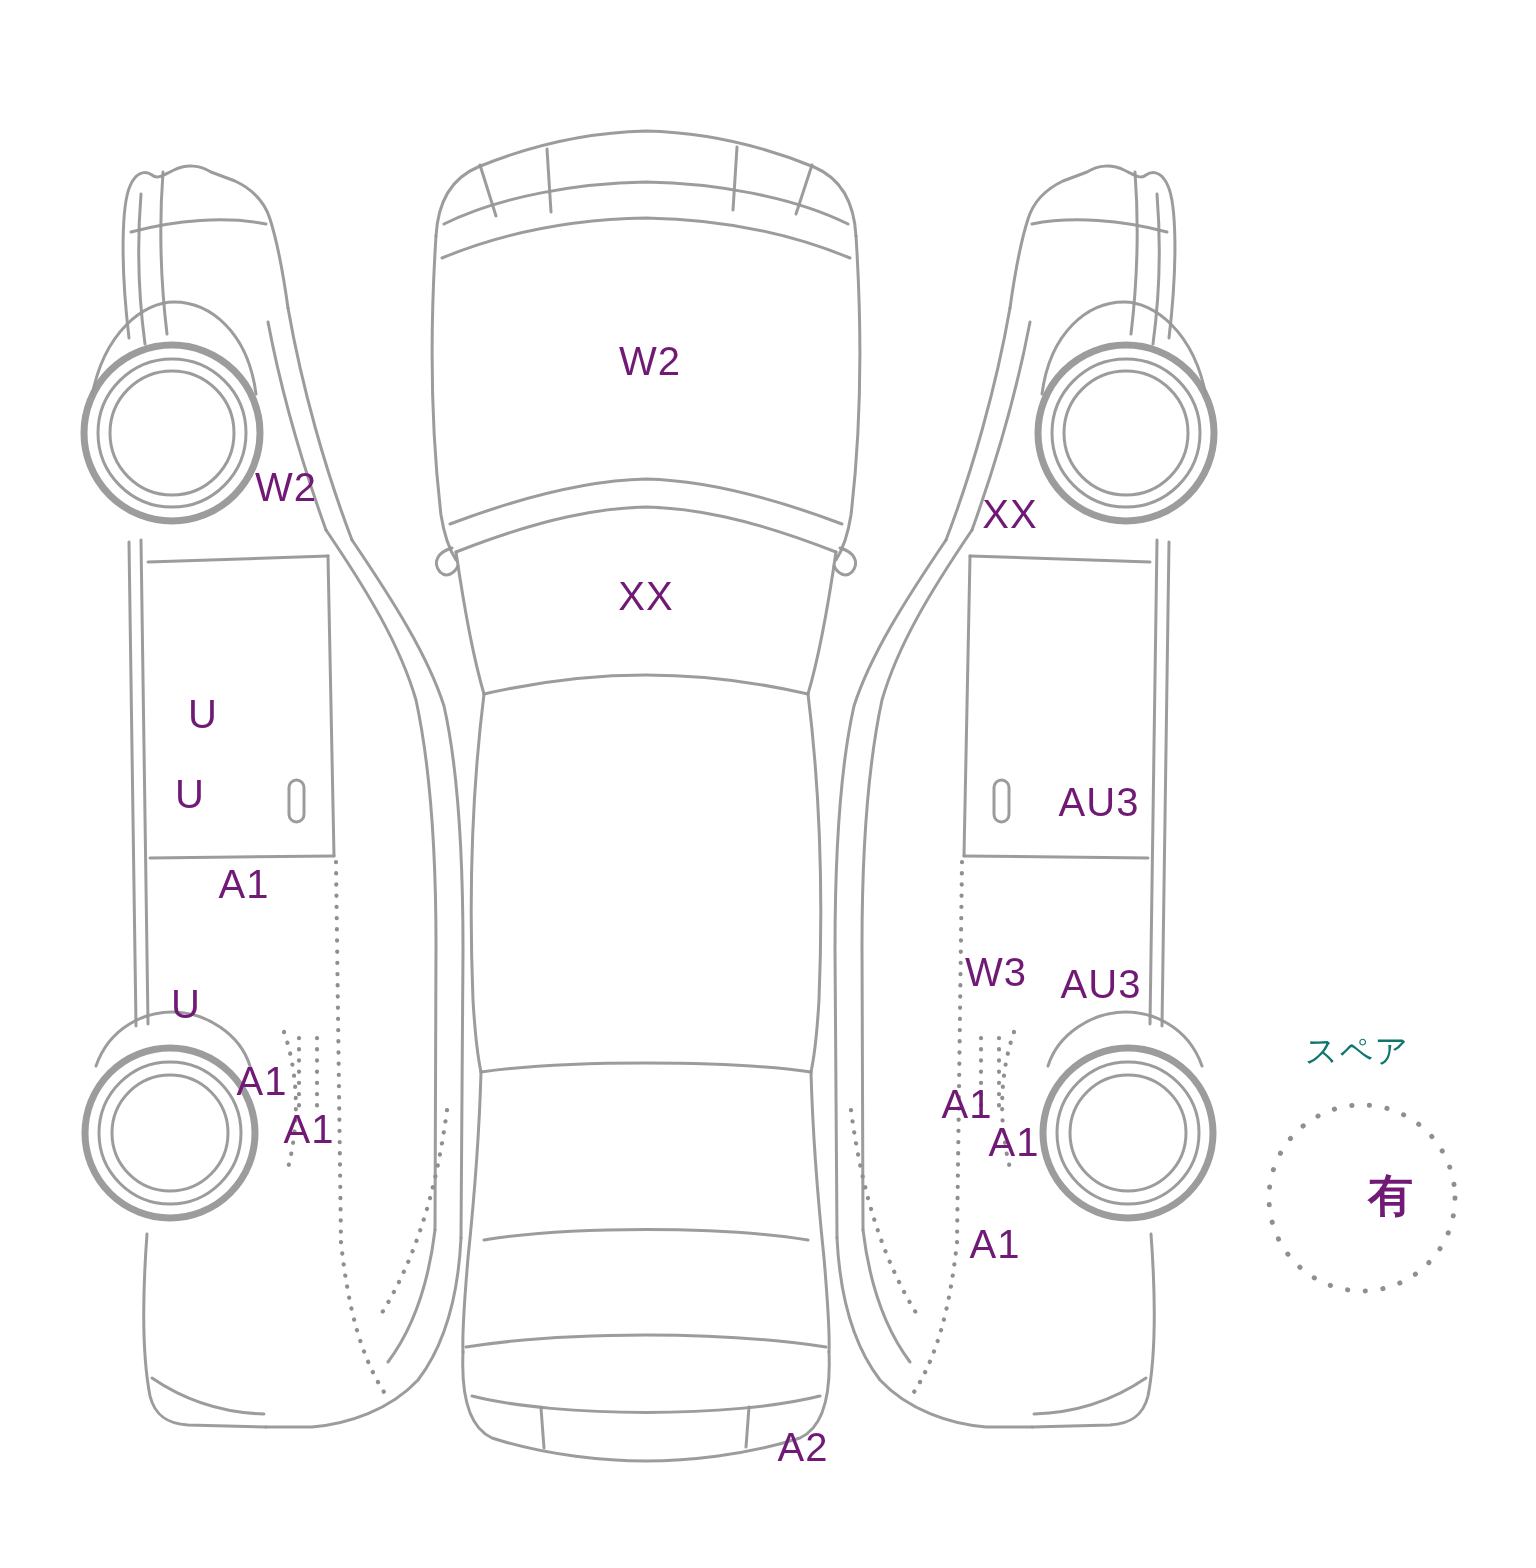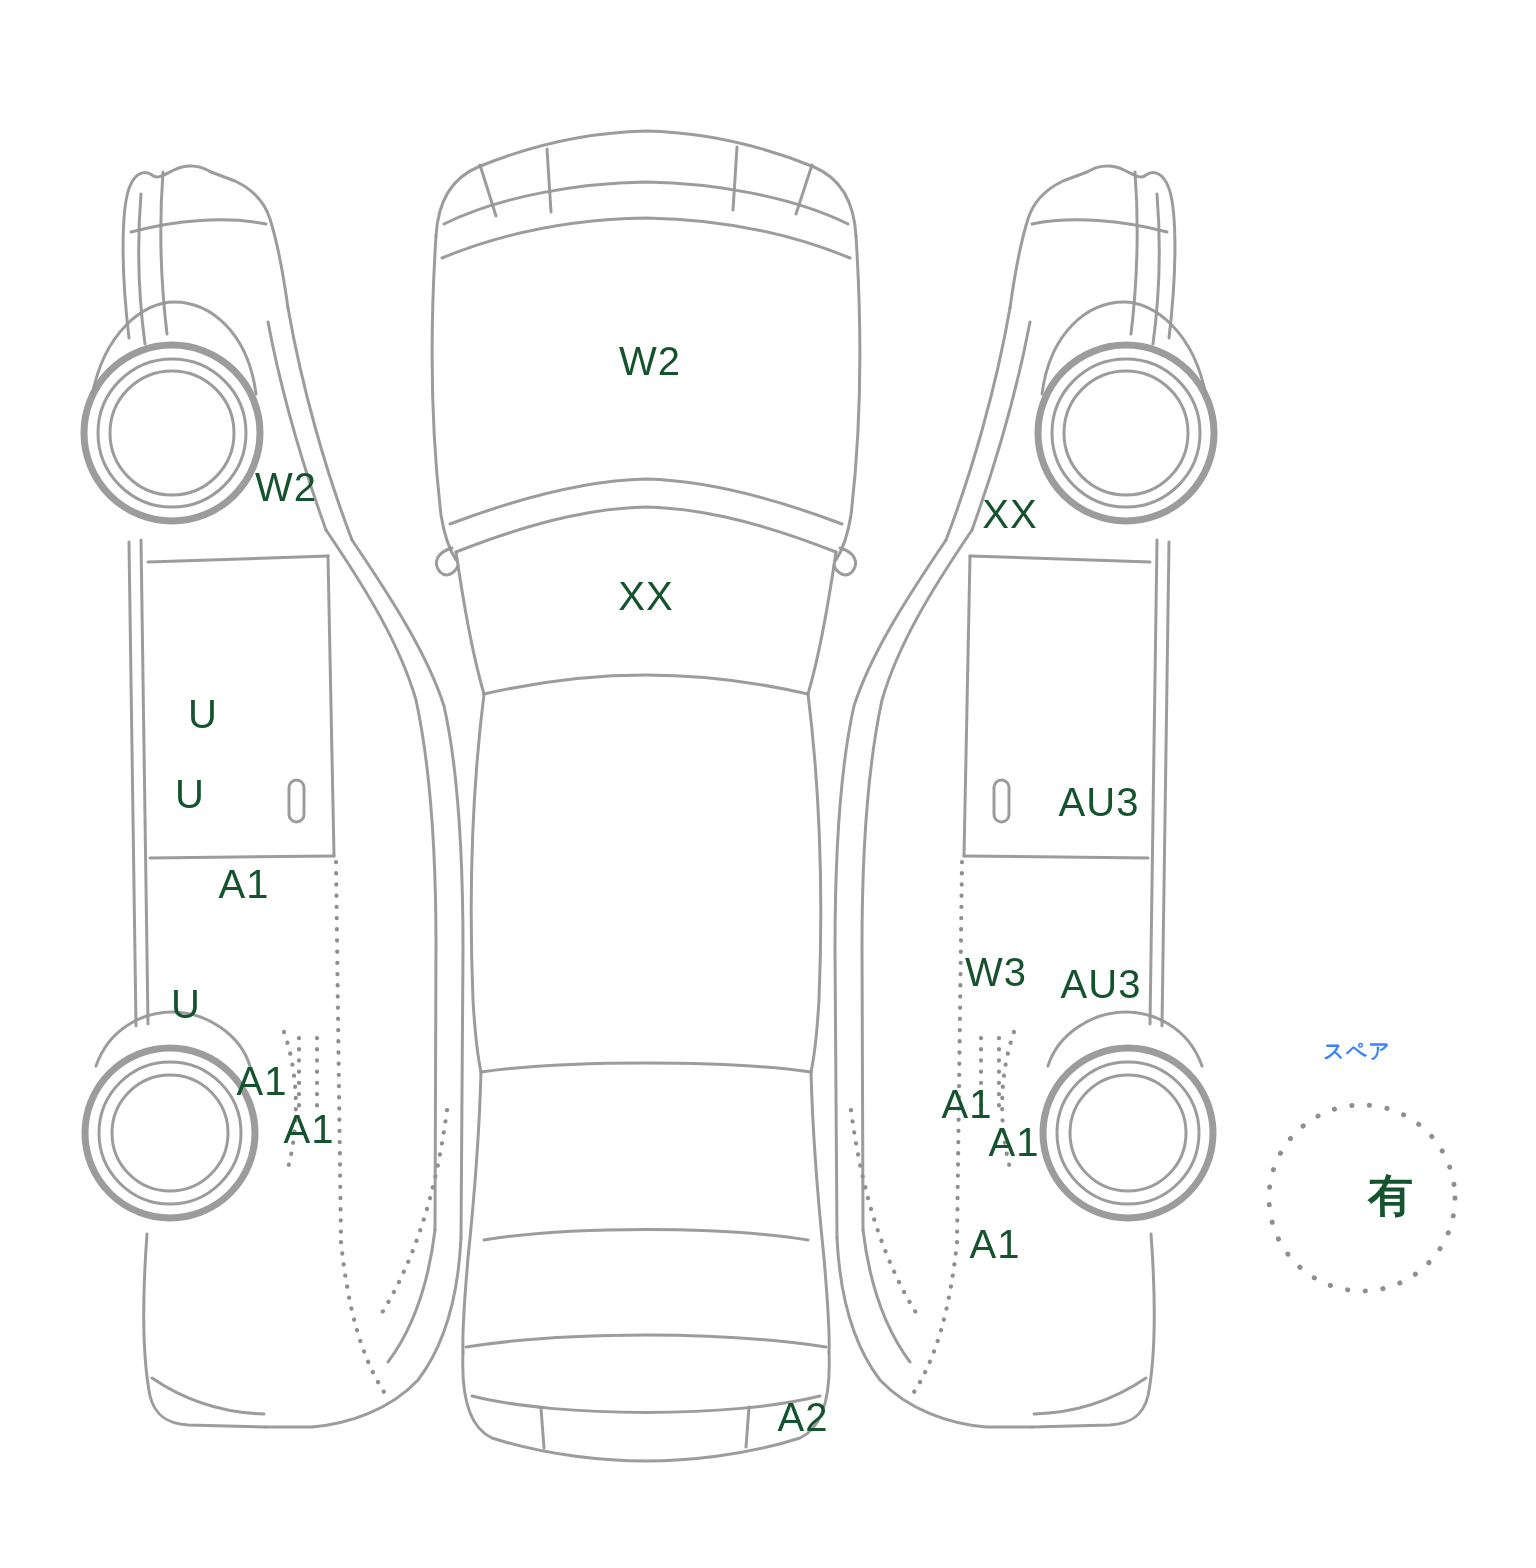--- a/index.html
+++ b/index.html
@@ -13,25 +13,25 @@
   .art{position:absolute;left:0;top:0;width:1536px;height:1568px;}
   .ln{fill:none;stroke:#979797;stroke-width:3;stroke-linecap:round;stroke-linejoin:round;stroke-opacity:.95;}
   .thick{stroke-width:7;}
   .dot{fill:none;stroke:#8f8f8f;stroke-width:4.2;stroke-linecap:round;stroke-dasharray:0.2 11;}
   .dotc{fill:none;stroke:#8f8f8f;stroke-width:5;stroke-linecap:round;stroke-dasharray:0.2 17.6;}
   .lbl{
     position:absolute;
     transform:translate(-50%,-50%);
     font-size:40px;
     font-weight:500;
-    color:#14532d;
+    color:#701a75;
     letter-spacing:1px;
     white-space:nowrap;
   }
-  .spare-title{font-size:21px;font-weight:700;color:#3b82f6;}
+  .spare-title{font-size:33px;font-weight:400;color:#0f766e;}
   .spare-value{font-size:45px;font-weight:600;}
 </style>
 </head>
 <body>
 
 <div class="canvas">
 
   <svg class="art" viewBox="0 0 1536 1568" aria-hidden="true">
 
     <g class="ln">
@@ -143,21 +143,21 @@
 
     <use href="#side-view" transform="translate(1298,0) scale(-1,1)"></use>
 
     <g>
       <circle class="dotc" cx="1362" cy="1198" r="93"></circle>
     </g>
   </svg>
 
   <span class="lbl" style="left:650px;top:361px">W2</span>
   <span class="lbl" style="left:646px;top:596px">XX</span>
-  <span class="lbl" style="left:803px;top:1417px">A2</span>
+  <span class="lbl" style="left:803px;top:1447px">A2</span>
 
   <span class="lbl" style="left:286px;top:487px">W2</span>
   <span class="lbl" style="left:203px;top:714px">U</span>
   <span class="lbl" style="left:190px;top:794px">U</span>
   <span class="lbl" style="left:244px;top:884px">A1</span>
   <span class="lbl" style="left:186px;top:1004px">U</span>
   <span class="lbl" style="left:262px;top:1081px">A1</span>
   <span class="lbl" style="left:309px;top:1129px">A1</span>
 
   <span class="lbl" style="left:1010px;top:514px">XX</span>

